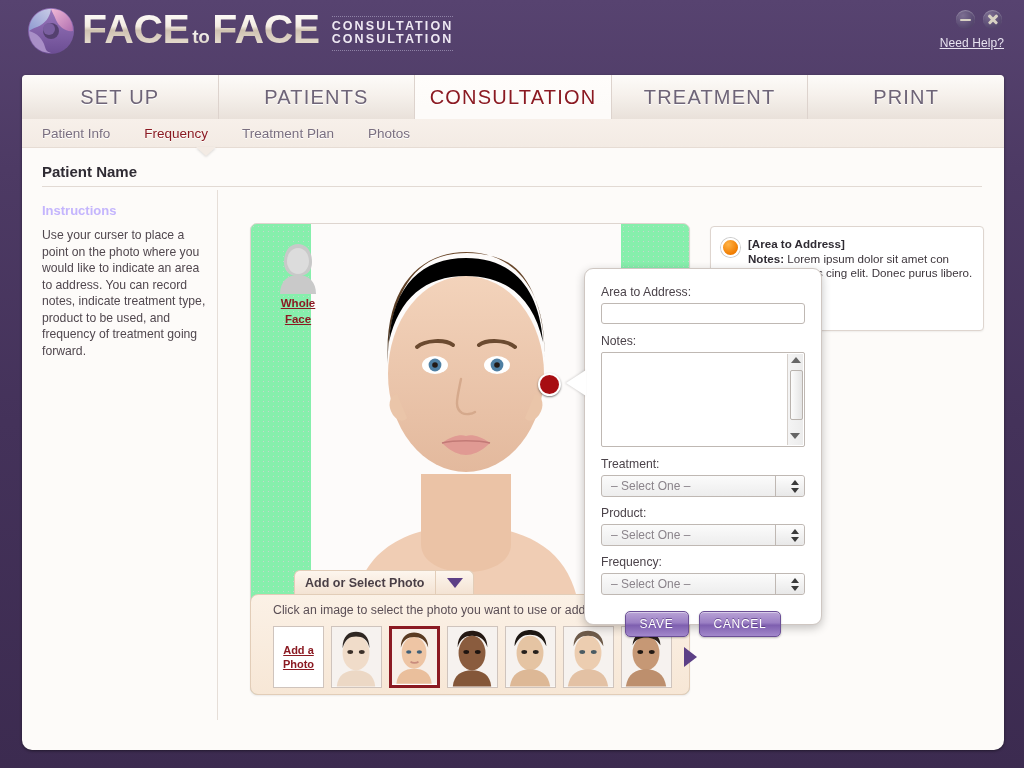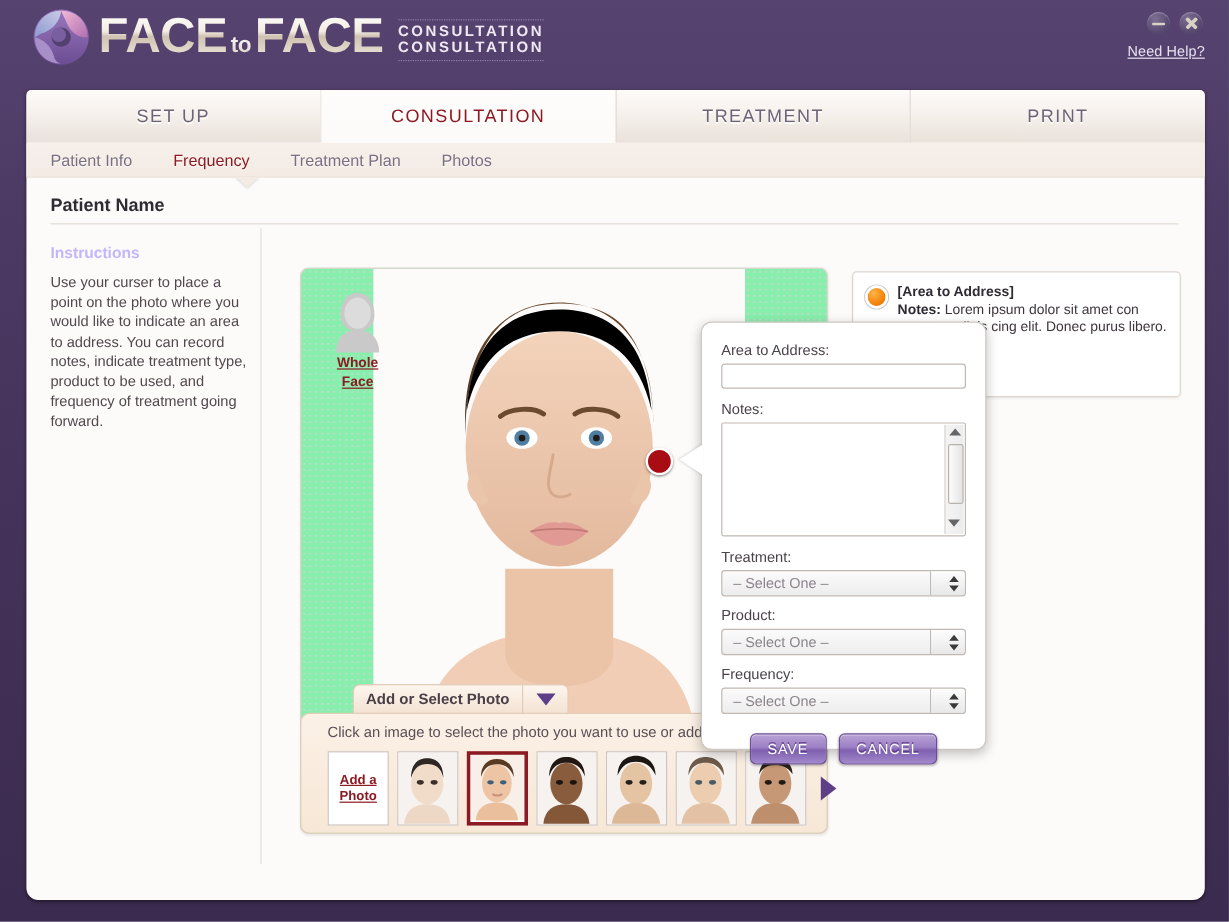--- a/index.html
+++ b/index.html
@@ -63,21 +63,21 @@
     border-top:1px dotted #8f82a6;border-bottom:1px dotted #8f82a6;
     position:relative;top:2px;
   }
 
   
   .tabs{
     position:absolute;left:22px;top:75px;right:20px;height:44px;display:flex;
   }
   .tab{
     flex:1;display:flex;align-items:center;justify-content:center;
-    font-size:15px;letter-spacing:1.2px;color:#6e6477;
+    font-size:20px;letter-spacing:1.2px;color:#6e6477;
     background:linear-gradient(180deg,#fdfbf9 0%,#f6f1ec 45%,#e9e1da 100%);
     border-right:1px solid #ddd3cd;
     text-shadow:0 1px 0 #fff;cursor:pointer;text-align:right;
   }
   .tab:last-child{border-right:none;}
   .tab.active{
     color:#8b1a22;
     background:linear-gradient(180deg,#fffdfb 0%,#fdfbf9 70%,#fdfbf9 100%);
   }
   .tabs .tab:first-child{border-radius:5px 0 0 0;}
@@ -305,20 +305,21 @@
     <div class="logo-sub">
       <div>CONSULTATION</div>
       <div>CONSULTATION</div>
     </div>
   </div>
 
   <div class="frame-inner"></div>
 
   <div class="tabs">
     <div class="tab">SET UP</div>
+    <div class="tab">PATIENTS</div>
     <div class="tab active">CONSULTATION</div>
     <div class="tab">TREATMENT</div>
     <div class="tab">PRINT</div>
   </div>
 
   <div class="subtabs">
     <div class="subtab">Patient Info</div>
     <div class="subtab active">Frequency</div>
     <div class="subtab">Treatment Plan</div>
     <div class="subtab">Photos</div>

